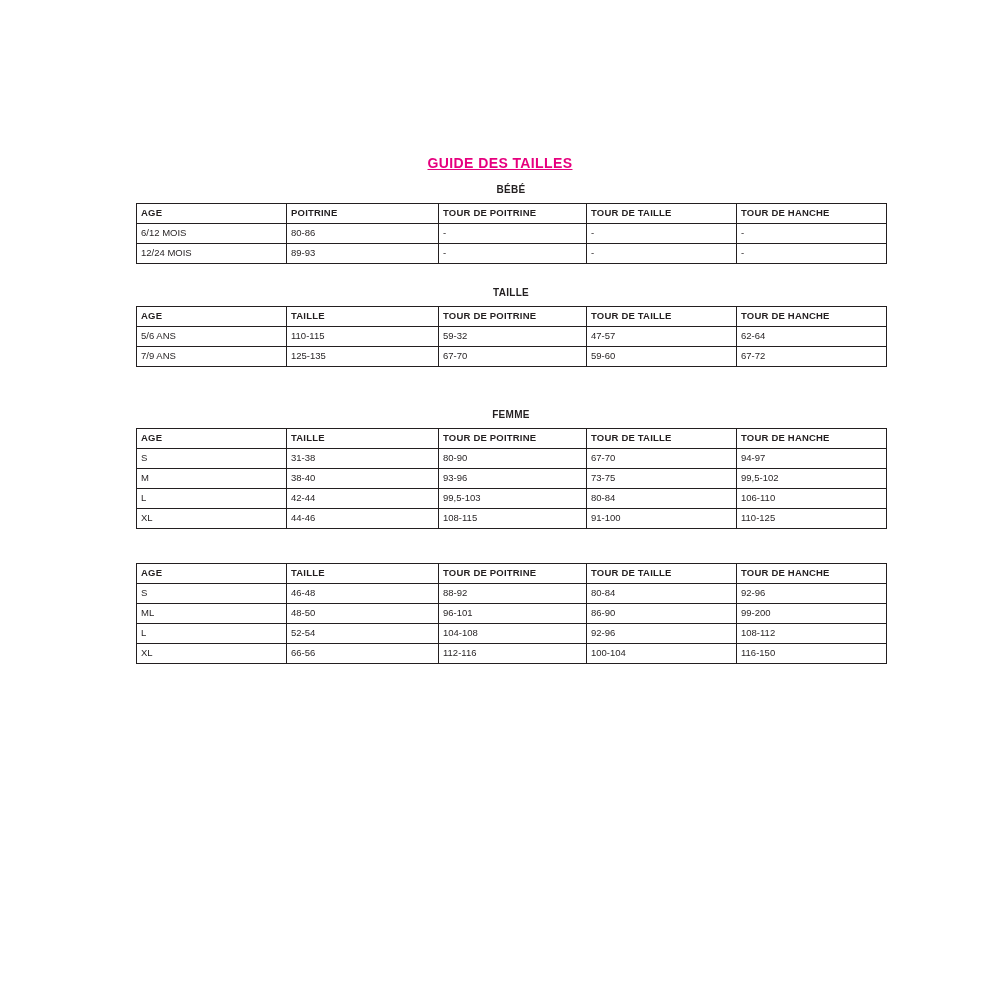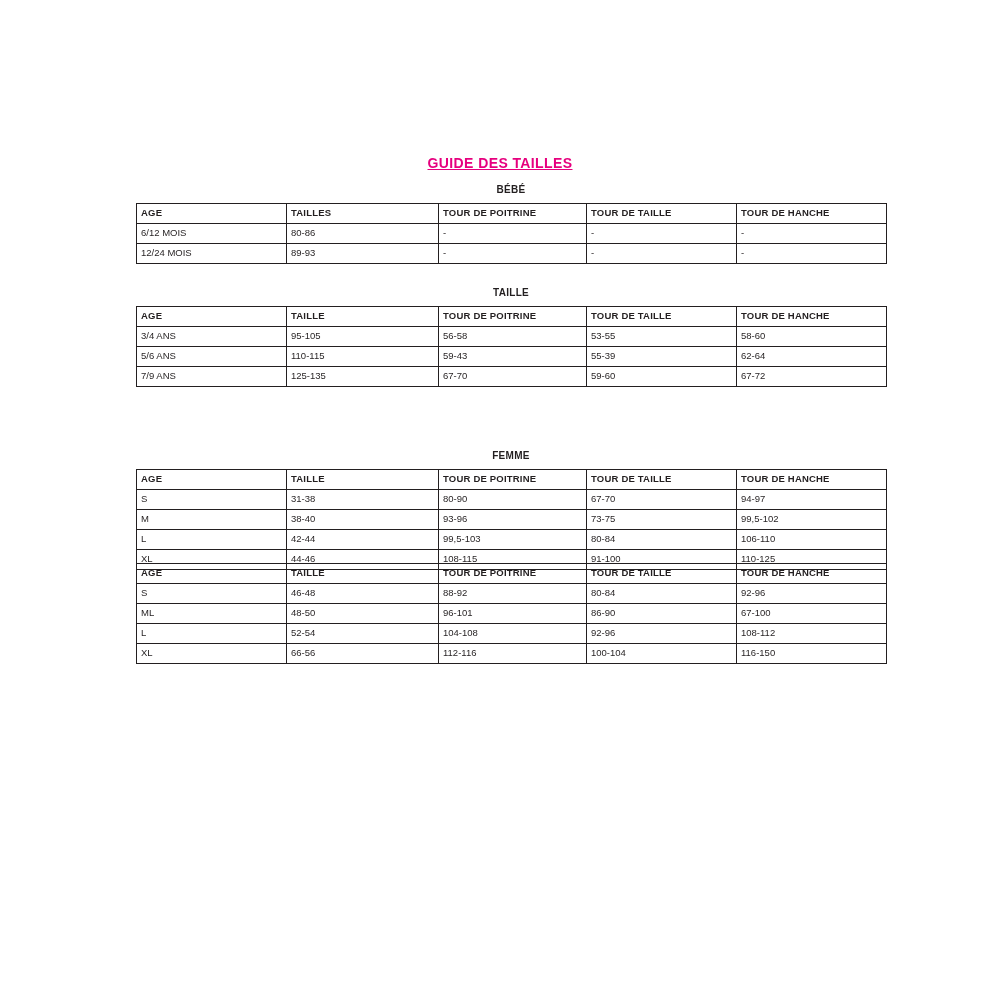--- a/index.html
+++ b/index.html
@@ -67,21 +67,21 @@
     letter-spacing: 0.2px;
   }
   .col-0 { width: 150px; }
   .col-1 { width: 152px; }
   .col-2 { width: 148px; }
   .col-3 { width: 150px; }
   .col-4 { width: 150px; }
 
   #sec-bebe  { top: 184px; }
   #sec-enfant{ top: 287px; }
-  #sec-femme { top: 450px; }
+  #sec-femme { top: 409px; }
   #sec-homme { top: 563px; }
 </style>
 </head>
 <body>
 
 <div class="page">
 
   <div class="doc-title" style="color: rgb(230, 0, 126); text-decoration: underline;">GUIDE DES TAILLES</div>
 
   <div class="section" id="sec-bebe">
@@ -90,21 +90,21 @@
       <colgroup>
         <col class="col-0">
           <col class="col-1">
           <col class="col-2">
           <col class="col-3">
           <col class="col-4">
       </colgroup>
       <thead>
         <tr>
           <th>AGE</th>
-          <th>TAILLES</th>
+          <th>POITRINE</th>
           <th>TOUR DE POITRINE</th>
           <th>TOUR DE TAILLE</th>
           <th>TOUR DE HANCHE</th>
         </tr>
       </thead>
       <tbody>
         <tr>
           <td>6/12 MOIS</td>
           <td>80-86</td>
           <td>-</td>
@@ -136,31 +136,24 @@
         <tr>
           <th>AGE</th>
           <th>TAILLE</th>
           <th>TOUR DE POITRINE</th>
           <th>TOUR DE TAILLE</th>
           <th>TOUR DE HANCHE</th>
         </tr>
       </thead>
       <tbody>
         <tr>
-          <td>3/4 ANS</td>
-          <td>95-105</td>
-          <td>56-58</td>
-          <td>53-55</td>
-          <td>58-60</td>
-        </tr>
-        <tr>
           <td>5/6 ANS</td>
           <td>110-115</td>
-          <td>59-43</td>
-          <td>55-39</td>
+          <td>59-32</td>
+          <td>47-57</td>
           <td>62-64</td>
         </tr>
         <tr>
           <td>7/9 ANS</td>
           <td>125-135</td>
           <td>67-70</td>
           <td>59-60</td>
           <td>67-72</td>
         </tr>
       </tbody>
@@ -243,21 +236,21 @@
           <td>46-48</td>
           <td>88-92</td>
           <td>80-84</td>
           <td>92-96</td>
         </tr>
         <tr>
           <td>ML</td>
           <td>48-50</td>
           <td>96-101</td>
           <td>86-90</td>
-          <td>67-100</td>
+          <td>99-200</td>
         </tr>
         <tr>
           <td>L</td>
           <td>52-54</td>
           <td>104-108</td>
           <td>92-96</td>
           <td>108-112</td>
         </tr>
         <tr>
           <td>XL</td>

